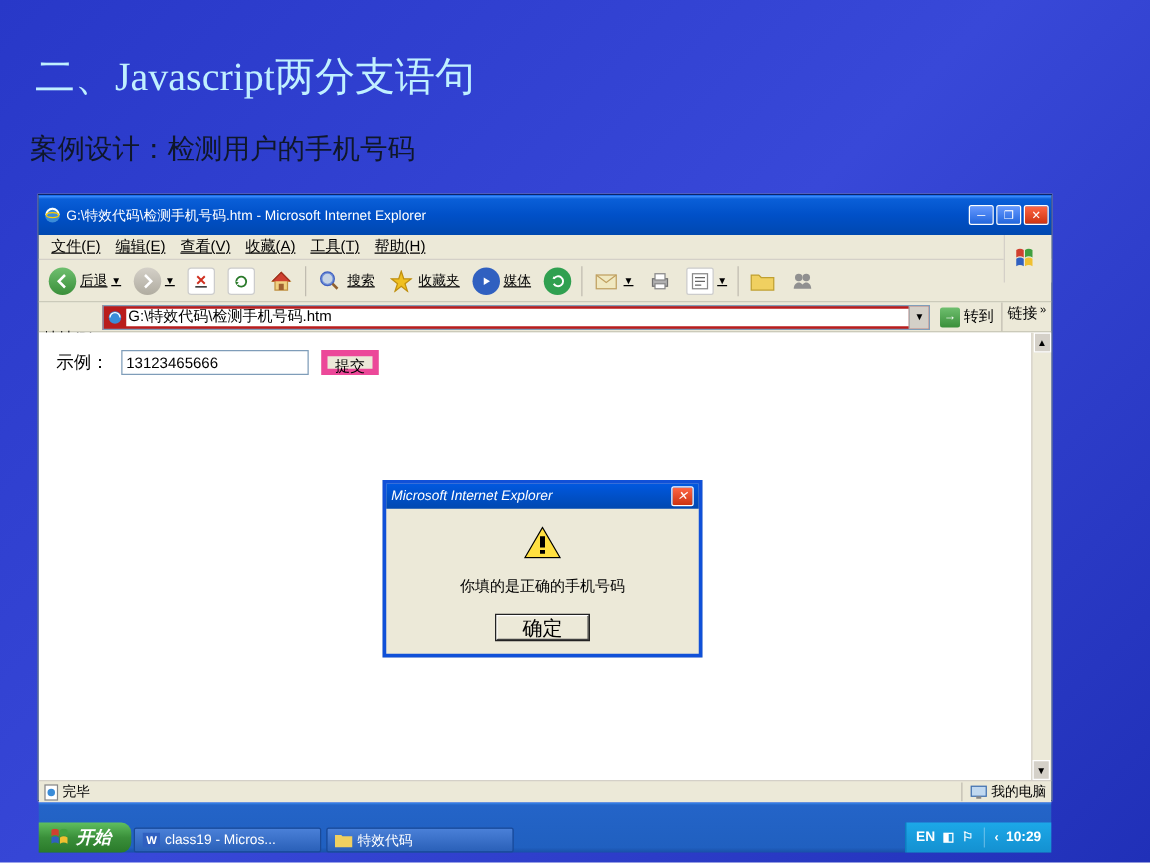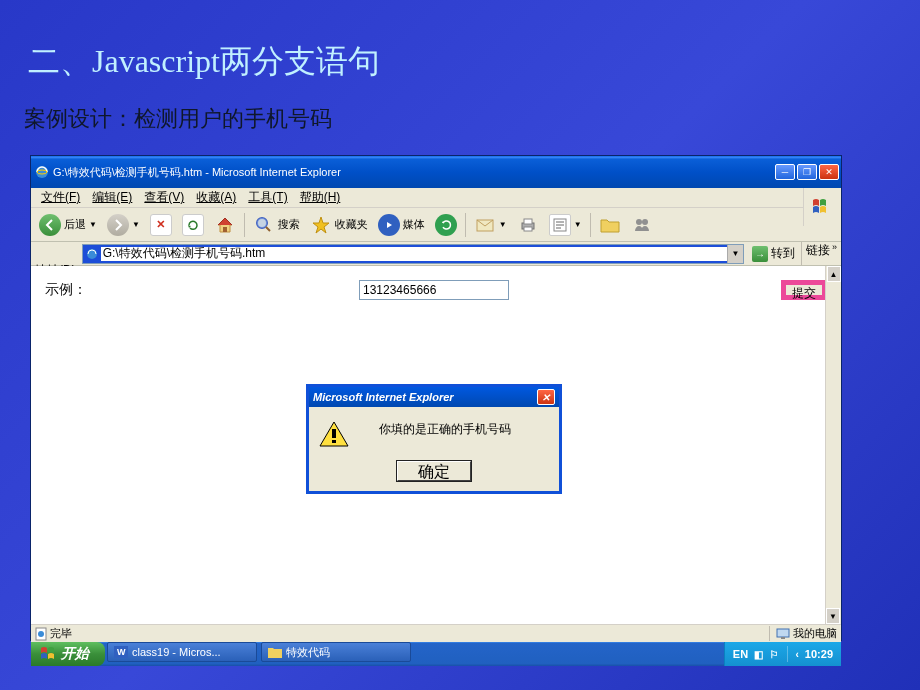--- a/index.html
+++ b/index.html
@@ -11,60 +11,60 @@
 .titlebar .ie-icon { width: 14px; height: 14px; margin: 0 4px; display: inline-block; }
 .titlebar-text { flex: 1; }
 .titlebar-btns { display: flex; margin-right: 2px; }
 .titlebar-btn { width: 20px; height: 16px; margin-left: 2px; border: 1px solid #fff; border-radius: 2px; display: flex; align-items: center; justify-content: center; font-size: 9px; cursor: pointer; }
 .min-btn, .max-btn { background: linear-gradient(#6699ff, #2266dd); color: #fff; }
 .close-btn { background: linear-gradient(#ff6644, #cc3311); color: #fff; }
 .menubar { height: 20px; background: #ece9d8; display: flex; align-items: center; font-size: 12px; padding: 0 4px; border-bottom: 1px solid #d4d0c8; position: relative; text-decoration: underline; }
 .menubar-item { padding: 0 6px; cursor: pointer; }
 .win-flag { position: absolute; right: 0; top: 0; width: 38px; height: 38px; background: #ece9d8; border-left: 1px solid #d4d0c8; display: flex; align-items: center; justify-content: center; }
 .toolbar { height: 34px; background: #ece9d8; display: flex; align-items: center; padding: 0 4px; border-bottom: 1px solid #c0c0b0; gap: 2px; }
-.tb-btn { height: 26px; display: flex; align-items: center; padding: 0 4px; border-radius: 3px; cursor: pointer; font-size: 11px; gap: 3px; }
+.tb-btn { height: 26px; display: flex; align-items: center; padding: 0 4px; border-radius: 3px; cursor: pointer; font-size: 11px; gap: 3px; text-decoration: underline; }
 .tb-icon { width: 22px; height: 22px; display: flex; align-items: center; justify-content: center; border-radius: 50%; }
 .back-icon { background: linear-gradient(#6fbf6f, #3a8f3a); color: #fff; }
 .fwd-icon { background: linear-gradient(#d4d0c8, #b0aca0); color: #666; }
 .stop-icon { color: #d03020; border: 1px solid #ccc; background: #fff; border-radius: 3px; font-weight: bold; }
 .refresh-icon { color: #2a7a2a; border: 1px solid #ccc; background: #fff; border-radius: 3px; }
 .media-icon { background: #3060c0; color: #fff; }
 .hist-icon { background: #30a050; color: #fff; }
 .edit-icon { border: 1px solid #ccc; background: #fff; border-radius: 2px; }
 .sep { width: 1px; height: 24px; background: #c0bcb0; margin: 0 2px; }
 .addrbar { height: 24px; background: #ece9d8; display: flex; align-items: center; font-size: 12px; border-bottom: 1px solid #c0c0b0; }
 .addr-label { padding: 0 4px; margin-top: 34px; }
-.addr-input-wrap { flex: 1; display: flex; align-items: center; background: #1d4ed8; border: 1px solid #7f9db9; height: 20px; margin: 0 2px; }
+.addr-input-wrap { flex: 1; display: flex; align-items: center; background: #b91c1c; border: 1px solid #7f9db9; height: 20px; margin: 0 2px; }
 .addr-ieicon { width: 14px; height: 14px; margin: 0 2px; }
 .addr-input { flex: 1; border: none; font-size: 12px; padding: 0 2px; outline: none; }
 .addr-dd { width: 16px; height: 18px; background: #d4d0c8; border-left: 1px solid #aaa; display: flex; align-items: center; justify-content: center; font-size: 8px; cursor: pointer; }
 .go-btn { display: flex; align-items: center; padding: 0 6px; gap: 3px; cursor: pointer; }
 .go-arrow { width: 16px; height: 16px; background: linear-gradient(#6fbf6f,#3a8f3a); border-radius: 2px; display: flex; align-items: center; justify-content: center; color: #fff; font-size: 10px; }
 .links-label { padding: 0 4px; border-left: 1px solid #c0bcb0; display: flex; align-items: flex-start; height: 100%; }
 .content-area { position: relative; height: 358px; background: #fff; overflow: hidden; }
 .scrollbar { position: absolute; right: 0; top: 0; width: 16px; height: 100%; background: #ece9d8; border-left: 1px solid #d4d0c8; }
 .scroll-arrow { width: 14px; height: 16px; background: #d4d0c8; border: 1px solid #fff; margin: 0 auto; display: flex; align-items: center; justify-content: center; font-size: 8px; }
 .page-content { padding: 14px; font-size: 13px; }
-.form-row { display: flex; align-items: center; gap: 10px; justify-content: space-between; }
+.form-row { display: flex; align-items: center; gap: 10px; }
 .form-label { font-size: 14px; }
 .text-input { width: 150px; height: 20px; border: 1px solid #7f9db9; font-size: 12px; padding: 0 3px; }
 .submit-btn { height: 20px; font-size: 12px; background: #ece9d8; border: 5px solid #ec4899; padding: 0 6px; cursor: pointer; }
 .dialog { position: absolute; left: 275px; top: 118px; width: 256px; background: #ece9d8; border: 1px solid #0a246a; border-top: 3px solid #1050d8; border-left: 3px solid #1050d8; border-right: 3px solid #1050d8; border-bottom: 3px solid #1050d8; }
-.dialog-title { height: 20px; background: linear-gradient(to bottom, #0058e0, #0048b0); display: flex; align-items: center; color: #fff; font-size: 11px; font-weight: bold; font-style: italic; font-family: Tahoma, sans-serif; padding: 0 4px; }
+.dialog-title { height: 20px; background: linear-gradient(to bottom, #0058e0, #0048b0); display: flex; align-items: center; color: #fff; font-size: 11px; font-weight: normal; font-style: italic; font-family: Tahoma, sans-serif; padding: 0 4px; }
 .dialog-title-text { flex: 1; }
 .dialog-close { width: 18px; height: 16px; background: linear-gradient(#ff6644,#cc3311); border: 1px solid #fff; border-radius: 2px; display: flex; align-items: center; justify-content: center; font-size: 10px; cursor: pointer; }
-.dialog-body { padding: 14px 10px 10px; display: flex; align-items: flex-start; gap: 30px; }
+.dialog-body { padding: 14px 10px 10px; display: flex; align-items: center; gap: 14px; flex-direction: column; }
 .warn-icon { width: 30px; height: 26px; }
 .dialog-msg { font-size: 12px; }
 .dialog-btns { text-align: center; padding: 4px 0 10px; }
 .ok-btn { width: 74px; height: 20px; font-size: 16px; background: #ece9d8; border: 1px solid #404040; border-top-color: #fff; border-left-color: #fff; cursor: pointer; outline: 1px solid #222; }
 .statusbar { height: 18px; background: #ece9d8; border-top: 1px solid #d4d0c8; display: flex; align-items: center; font-size: 11px; padding: 0 4px; }
 .status-text { flex: 1; display: flex; align-items: center; gap: 3px; }
 .status-right { display: flex; align-items: center; gap: 3px; border-left: 1px solid #c0bcb0; padding-left: 6px; }
-.taskbar { height: 24px; background: linear-gradient(to bottom, #3c8cf0, #2464c8 5%, #2060c0 90%, #1850a8); display: flex; align-items: flex-start; }
+.taskbar { height: 40px; background: linear-gradient(to bottom, #3c8cf0, #2464c8 5%, #2060c0 90%, #1850a8); display: flex; align-items: flex-end; }
 .start-btn { height: 24px; background: linear-gradient(to bottom, #5fbf5f, #3a8f3a 50%, #2a7a2a); color: #fff; font-weight: bold; font-style: italic; font-size: 14px; padding: 0 16px 0 10px; border-radius: 0 8px 8px 0; display: flex; align-items: center; gap: 4px; cursor: pointer; }
 .task-item { height: 20px; margin: 0 2px; background: linear-gradient(#4a80d8, #2a60b8); border: 1px solid #1a4a98; color: #fff; font-size: 11px; padding: 0 6px; display: flex; align-items: center; gap: 4px; cursor: pointer; border-radius: 2px; min-width: 150px; }
 .task-item.active { background: linear-gradient(#1a4aa8, #2a5ab8); border: 1px solid #0a3a88; box-shadow: inset 1px 1px 2px rgba(0,0,0,.3); }
 .systray { height: 24px; background: linear-gradient(#1ca8e8, #1490d0); border-left: 1px solid #0a80c0; padding: 0 8px; display: flex; align-items: center; gap: 6px; color: #fff; font-size: 11px; margin-left: auto; font-weight: bold; }
 .tray-icon { font-size: 10px; }
 svg { display: block; }
 </style>
 </head>
 <body>
 

